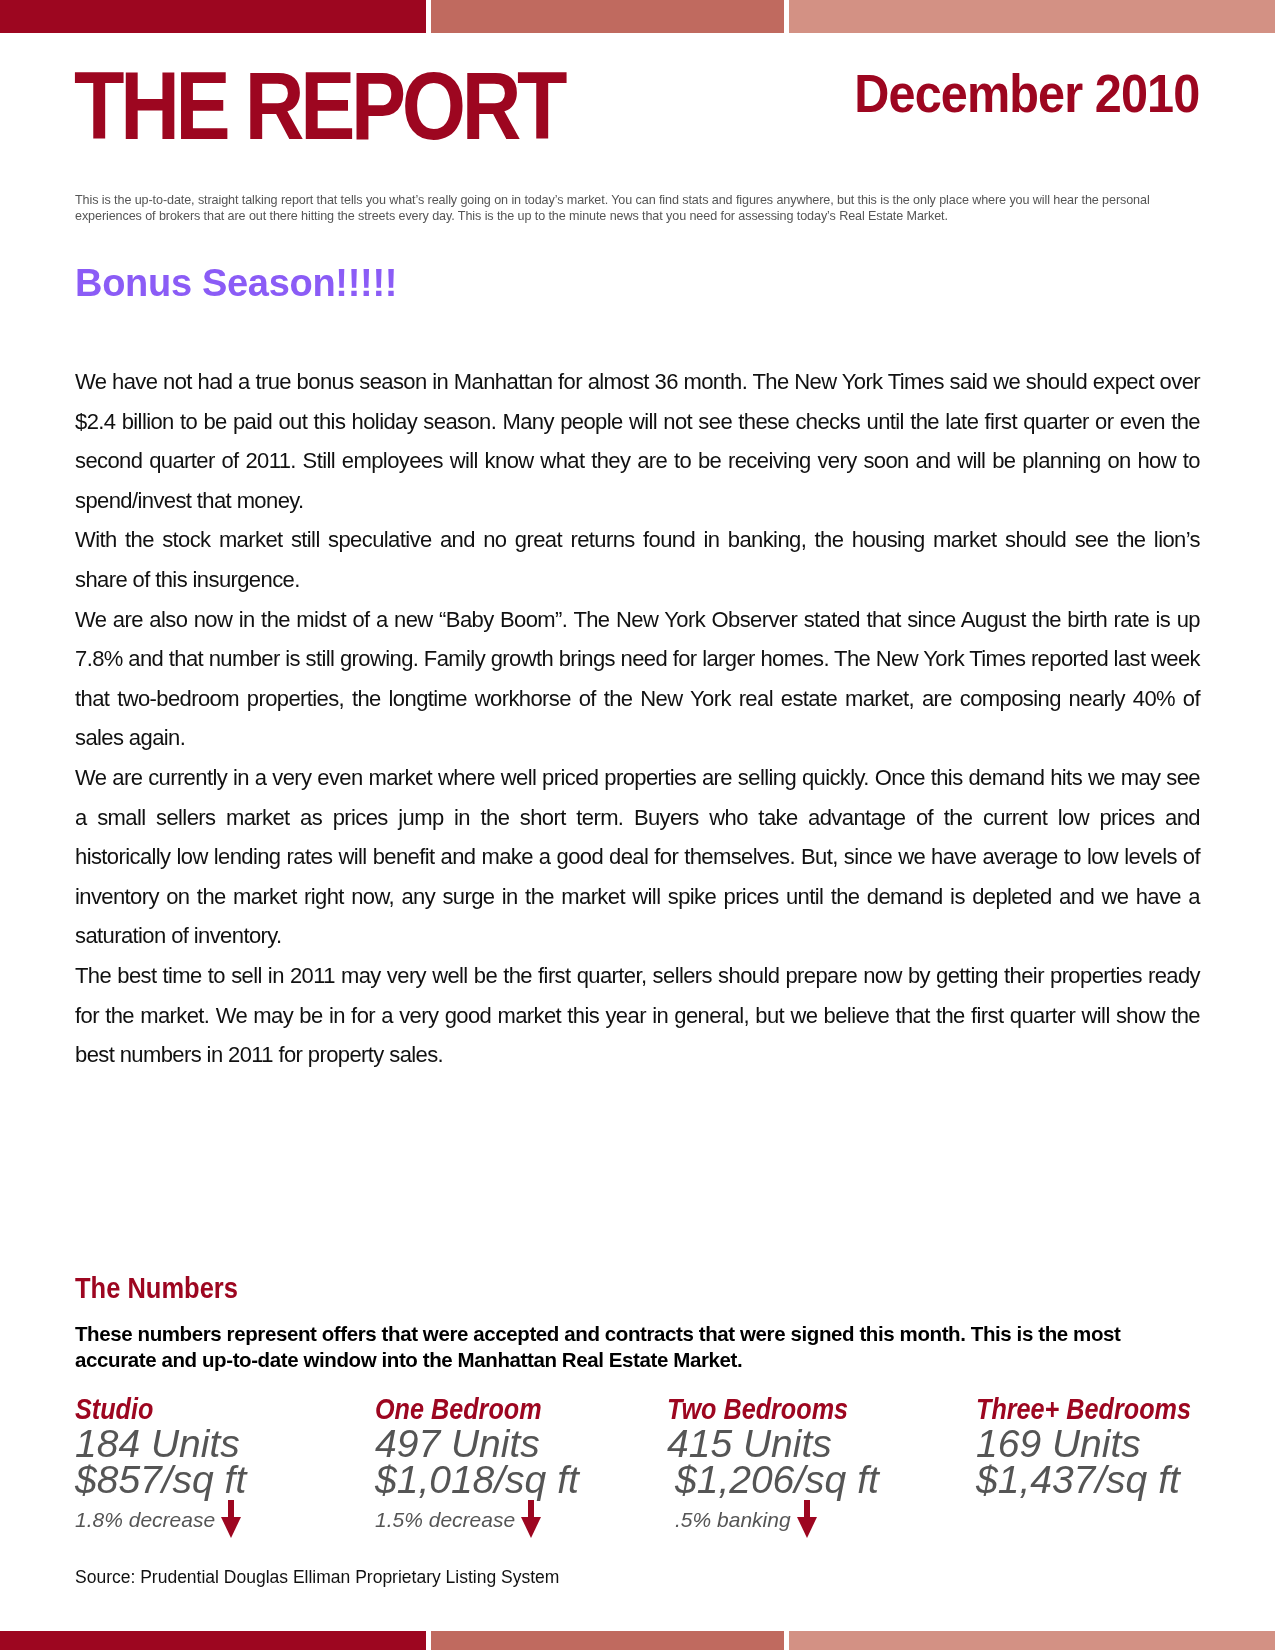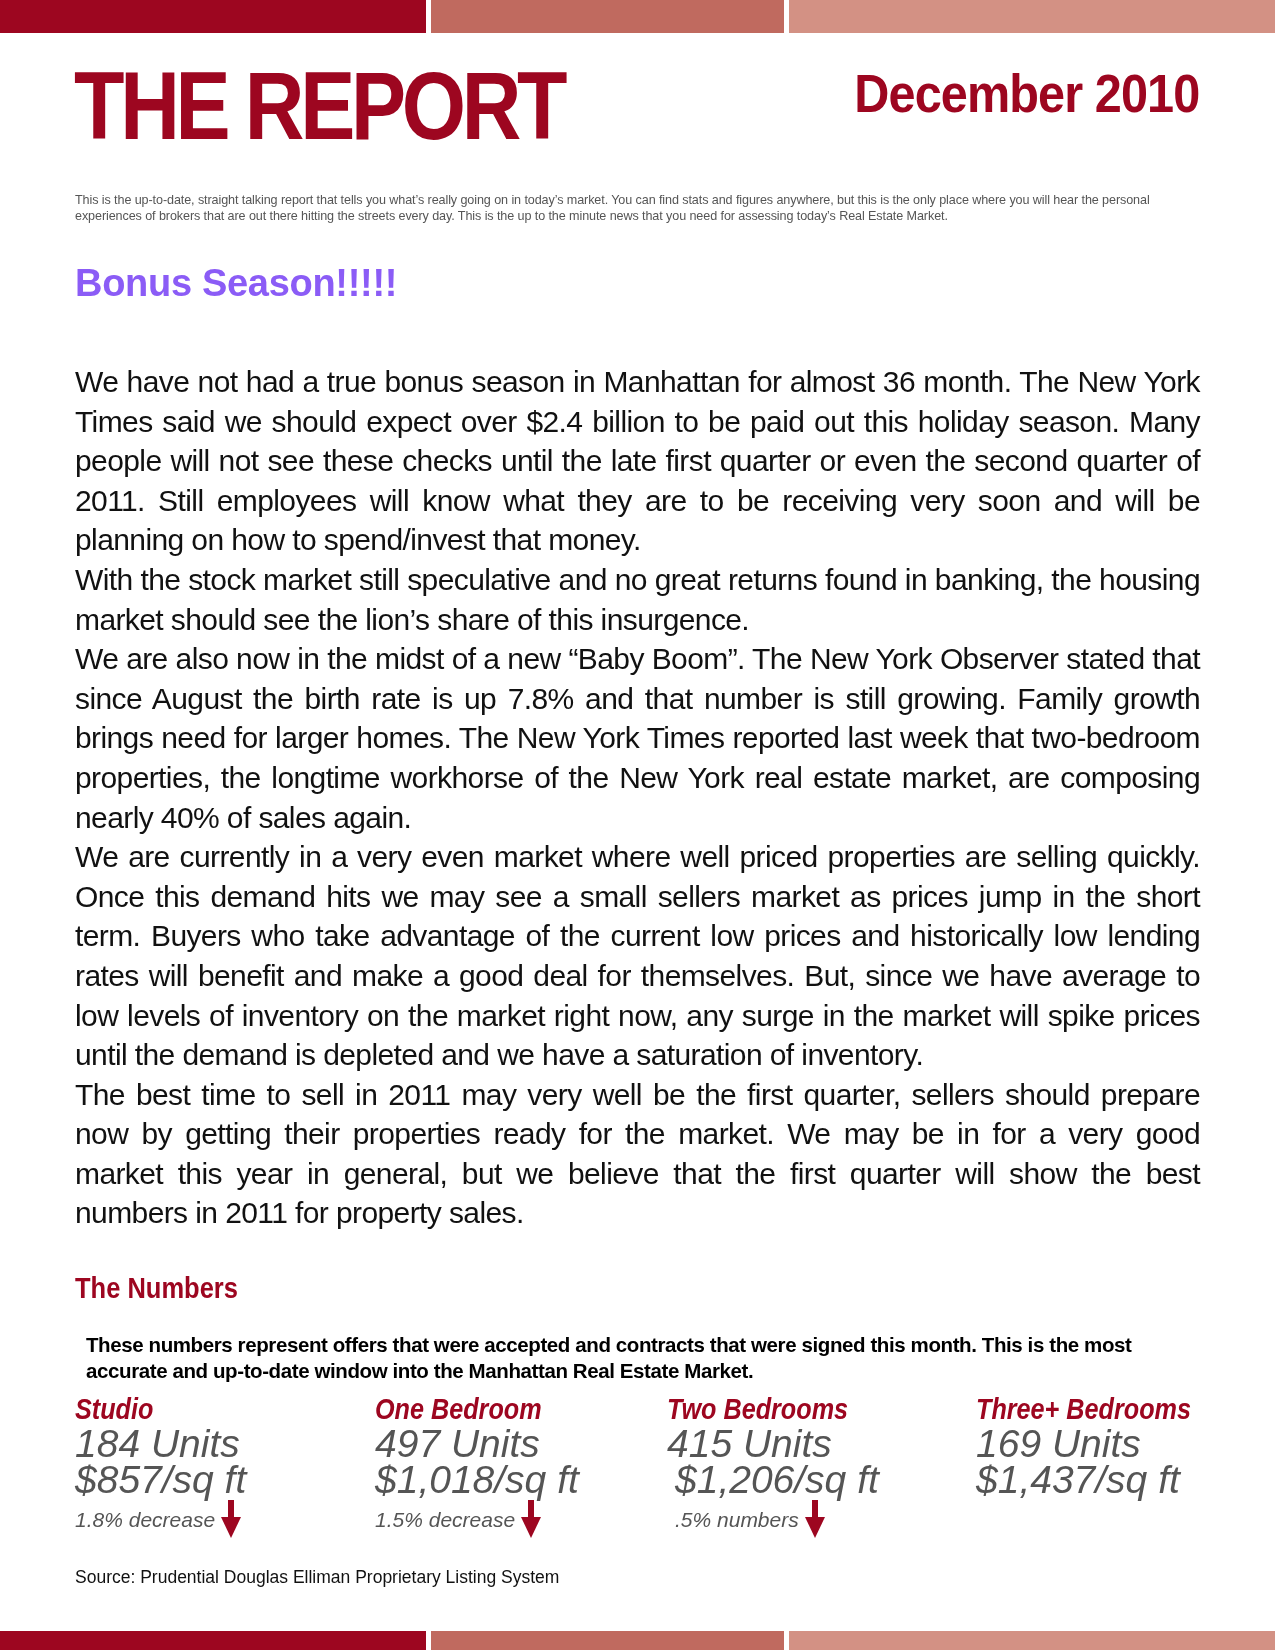--- a/index.html
+++ b/index.html
@@ -17,26 +17,26 @@
            font-weight: bold; font-size: 96px; letter-spacing: -5px; line-height: 1;
            transform: scaleX(0.86); transform-origin: left top; }
   #date { position: absolute; right: 76px; top: 66px; margin: 0;
           font-weight: bold; font-size: 54px; line-height: 1; letter-spacing: -1px;
           transform: scaleX(0.9); transform-origin: right top; }
   #intro { position: absolute; left: 75px; top: 192px; width: 1125px; margin: 0;
            font-size: 12.6px; line-height: 16px; color: #555; letter-spacing: -0.1px; }
   #headline { position: absolute; left: 75px; top: 264px; margin: 0;
               font-size: 38px; font-weight: bold; line-height: 1; letter-spacing: -0.3px; }
   #body { position: absolute; left: 75px; top: 362px; width: 1125px; }
-  #body p { margin: 0; font-size: 30px; line-height: 39.6px; text-align: justify;
+  #body p { margin: 0; font-size: 22px; line-height: 39.6px; text-align: justify;
             letter-spacing: -0.6px; color: #111; }
   #numbers-title { position: absolute; left: 75px; top: 1273px; margin: 0;
                    font-size: 30px; font-weight: bold; line-height: 1;
                    transform: scaleX(0.85); transform-origin: left top; }
-  #numbers-desc { position: absolute; left: 75px; top: 1321px; width: 1130px; margin: 11px;
+  #numbers-desc { position: absolute; left: 75px; top: 1321px; width: 1130px; margin: 0;
                   font-size: 20.5px; font-weight: bold; line-height: 26px; letter-spacing: -0.4px; }
   .stat { position: absolute; top: 1392px; font-style: italic; }
   .stat .cat { font-size: 30px; font-weight: bold; line-height: 34px; white-space: nowrap;
                transform: scaleX(0.84); transform-origin: left top; display: block; }
   .stat .units, .stat .price { font-size: 39px; line-height: 36px; color: #555; white-space: nowrap; }
   .stat .change-row { display: flex; align-items: center; margin-top: 4px; }
   .stat .change { font-size: 21px; line-height: 28px; color: #555; white-space: nowrap; }
   .stat .arrow { width: 20px; height: 38px; margin-left: 6px; margin-top: -2px; }
   #s0 { left: 75px; } #s1 { left: 375px; } #s2 { left: 667px; } #s3 { left: 976px; }
   #s2 .price { padding-left: 8px; }
@@ -91,21 +91,21 @@
         <polygon points="0,17 20,17 10,38"></polygon>
       </svg>
   </div>
 </div>
 
 <div class="stat" id="s2">
   <span class="cat" style="color: rgb(157, 6, 32);">Two Bedrooms</span>
   <div class="units">415 Units</div>
   <div class="price">$1,206/sq ft</div>
   <div class="change-row">
-    <span class="change">.5% numbers</span>
+    <span class="change">.5% banking</span>
     <svg class="arrow" viewBox="0 0 20 38" style="fill: rgb(157, 6, 32);">
         <rect x="7" y="0" width="6" height="20"></rect>
         <polygon points="0,17 20,17 10,38"></polygon>
       </svg>
   </div>
 </div>
 
 <div class="stat" id="s3">
   <span class="cat" style="color: rgb(157, 6, 32);">Three+ Bedrooms</span>
   <div class="units">169 Units</div>

